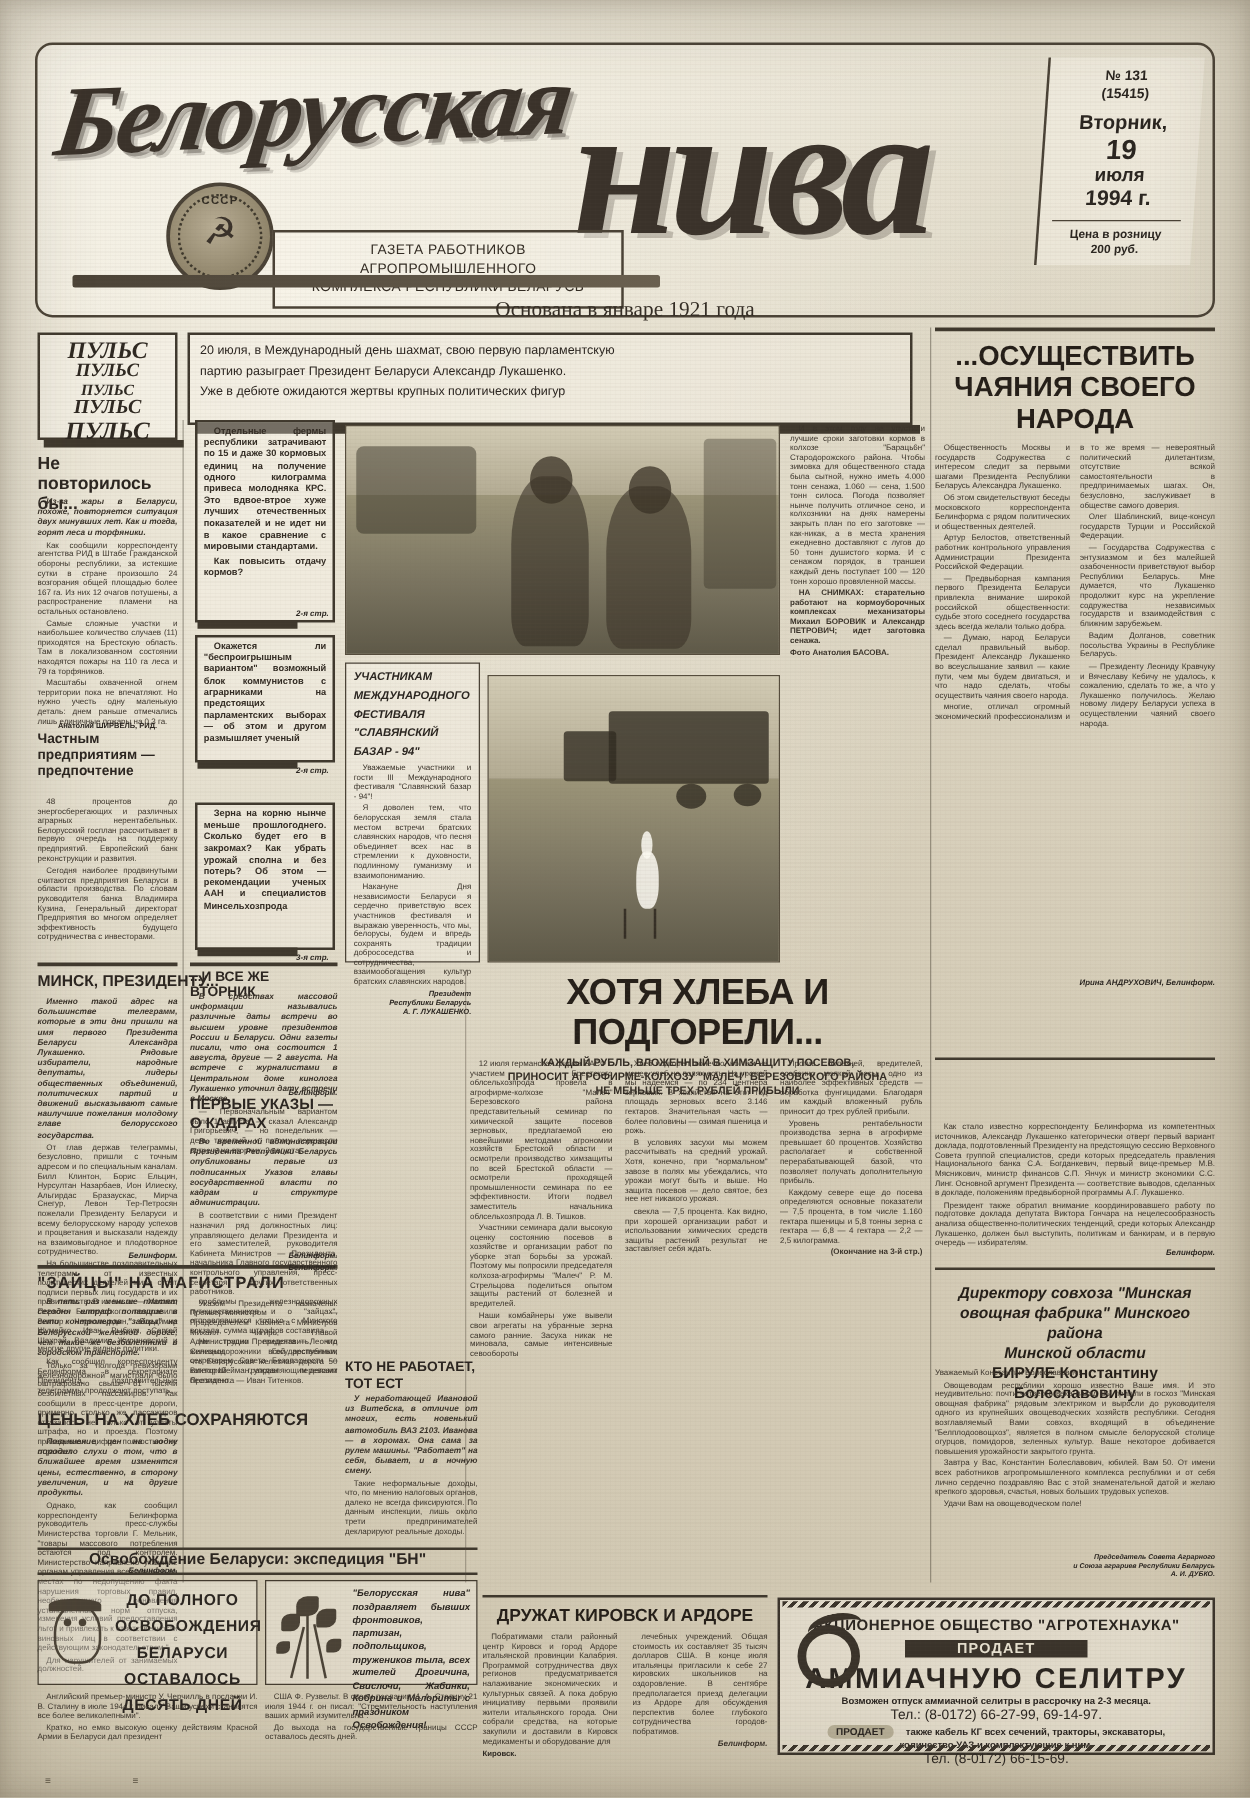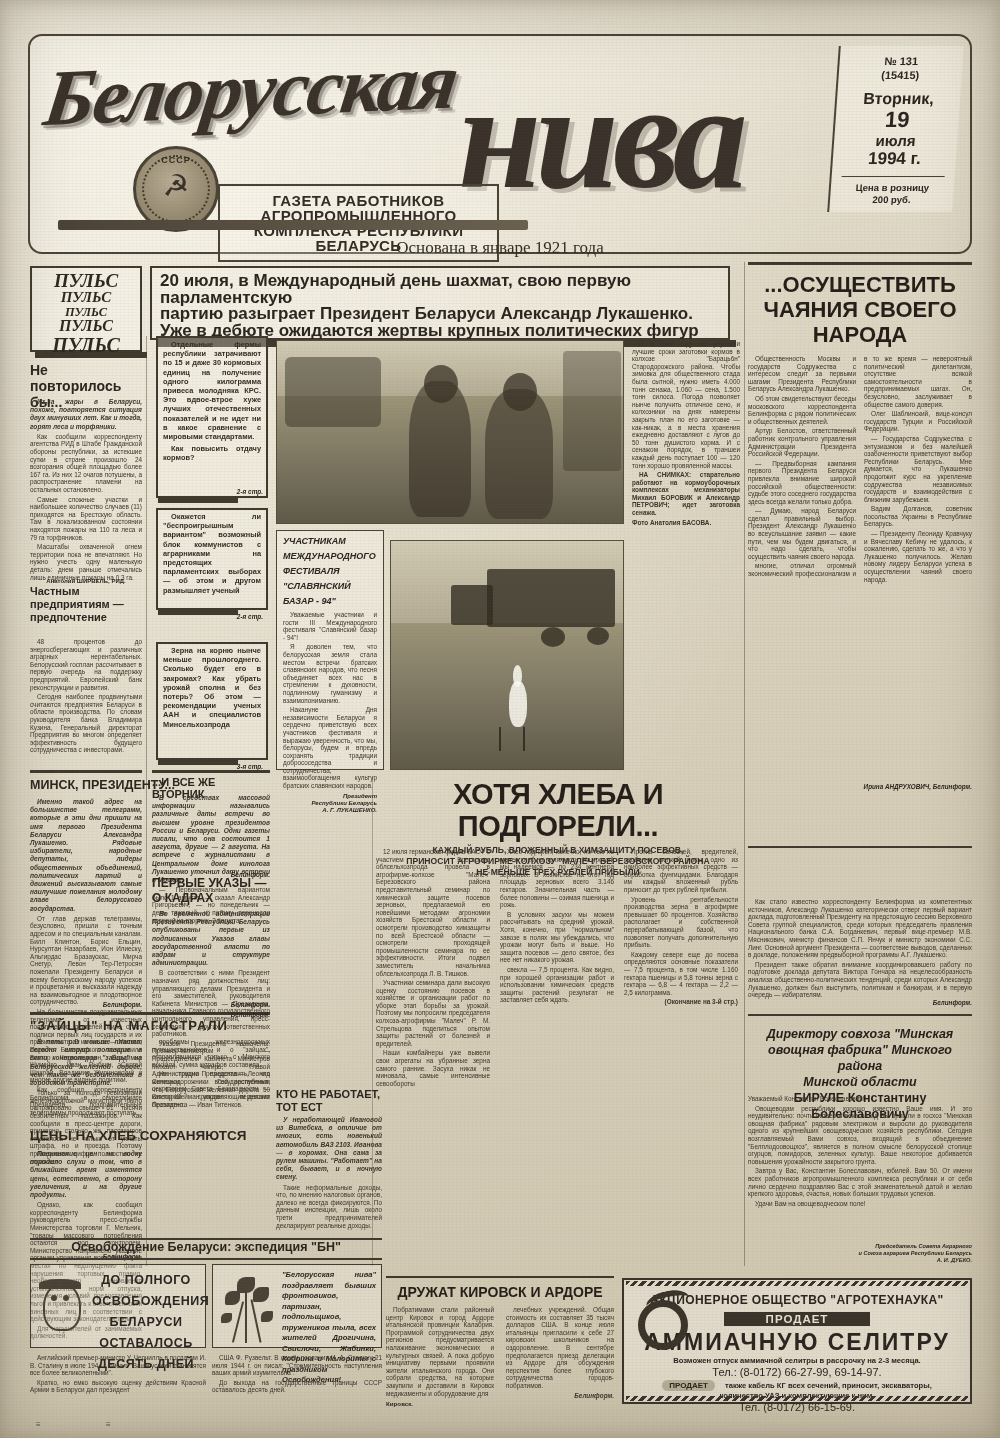--- a/index.html
+++ b/index.html
@@ -50,21 +50,21 @@
   .emblem .ring{position:absolute;inset:0;border-radius:50%;
     border:3px solid #4a4236;
     background:radial-gradient(circle at 45% 40%, #b8ad94 0%, #8e8369 70%, #6d6450 100%);}
   .emblem .ring2{position:absolute;inset:9px;border-radius:50%;border:2px dotted #3e382c;}
   .emblem .hs{position:absolute;left:50%;top:46%;transform:translate(-50%,-50%);
     font-size:30px;color:#3a322a;line-height:1;}
   .emblem .ussr{position:absolute;left:50%;top:9px;transform:translateX(-50%);
     font-size:9px;font-weight:bold;color:#332d24;letter-spacing:1px;}
   .subtitle-box{position:absolute;left:190px;top:150px;width:265px;
     border:2px solid #4a4236;padding:7px 6px;text-align:center;background:rgba(255,252,244,.25);}
-  .subtitle-box div{font-size:15px;font-weight:bold;letter-spacing:.4px;
+  .subtitle-box div{font-size:11px;font-weight:normal;letter-spacing:.4px;
      color:#332c24;line-height:15px;}
   .dateblock{position:absolute;right:14px;top:12px;width:115px;text-align:center;
     border-left:2px solid #4a4236;border-right:0;padding:8px 4px 6px;
     background:rgba(255,252,244,.35);transform:skewX(-4deg);}
   .dateblock .issue{font-size:11px;font-weight:bold;line-height:14px;}
   .dateblock .dw{font-size:16px;font-weight:bold;margin-top:8px;}
   .dateblock .dd{font-size:22px;font-weight:bold;line-height:24px;}
   .dateblock .mo{font-size:15px;font-weight:bold;}
   .dateblock .yr{font-size:17px;font-weight:bold;}
   .dateblock hr{border:0;border-top:1px solid #4a4236;margin:7px 6px 5px;}
@@ -81,21 +81,21 @@
   .body-txt{font-size:6.4px;line-height:7.6px;text-align:justify;color:#3a332a;
      font-family:"Liberation Sans", sans-serif;}
   .body-txt p{margin:0 0 2px;text-indent:7px;}
   .lede{font-style:italic;font-weight:bold;font-size:6.6px;line-height:8.2px;}
   .sign{text-align:right;font-size:6.3px;font-weight:bold;font-style:italic;margin-top:3px;}
   .twocol{column-count:2;column-gap:8px;}
 
   
   .banner{position:absolute;left:150px;top:266px;width:580px;height:74px;
     border:2px solid #3f382d;box-sizing:border-box;padding:5px 8px;background:rgba(255,253,246,.30);}
-  .banner p{margin:0;font-size:17px;line-height:16.5px;font-weight:bold;color:#2b2520;}
+  .banner p{margin:0;font-size:10px;line-height:16.5px;font-weight:normal;color:#2b2520;}
   .banner-shadow{position:absolute;left:156px;top:340px;width:580px;height:7px;background:#3f382d;}
 
   
   .pulse{position:absolute;left:30px;top:266px;width:112px;height:86px;
     border:2px solid #3f382d;box-sizing:border-box;background:rgba(255,253,246,.35);
     padding:3px 4px 2px;text-align:center;}
   .pulse div{font-family:"Liberation Serif", serif;font-style:italic;font-weight:bold;
      color:#2e2821;line-height:1.02;}
   .pulse .p1{font-size:19px;}
   .pulse .p2{font-size:15px;}
@@ -509,21 +509,21 @@
         <div class="s"></div>
     </div>
     <div style="margin-top:9px;">
       <div class="t1">АКЦИОНЕРНОЕ ОБЩЕСТВО "АГРОТЕХНАУКА"</div>
       <div style="margin-top:2px;"><span class="t2">ПРОДАЕТ</span></div>
       <div class="t3" style="margin-top:2px;">АММИАЧНУЮ СЕЛИТРУ</div>
       <div class="t4">Возможен отпуск аммиачной селитры в рассрочку на 2-3 месяца.</div>
       <div class="t5">Тел.: (8-0172) 66-27-99, 69-14-97.</div>
       <div style="margin-top:2px;display:flex;align-items:center;justify-content:center;gap:10px;">
         <span class="tag">ПРОДАЕТ</span>
-        <span class="t4" style="text-align:center;">также кабель КГ всех сечений, приносит, экскаваторы,</span>
+        <span class="t4" style="text-align:center;">также кабель КГ всех сечений, тракторы, экскаваторы,</span>
       </div>
       <div class="t4">количество УАЗ и комплектующие к ним.</div>
       <div class="t5">Тел. (8-0172) 66-15-69.</div>
     </div>
   </div>
 
   <div style="position:absolute;left:146px;top:336px;width:1px;height:930px;background:rgba(74,66,54,.45);"></div>
   <div style="position:absolute;left:744px;top:262px;width:1px;height:1004px;background:rgba(74,66,54,.45);"></div>
   <div style="position:absolute;left:372px;top:776px;width:1px;height:490px;background:rgba(74,66,54,.35);"></div>
   <div style="position:absolute;left:30px;top:1270px;width:0;height:0;"></div>

